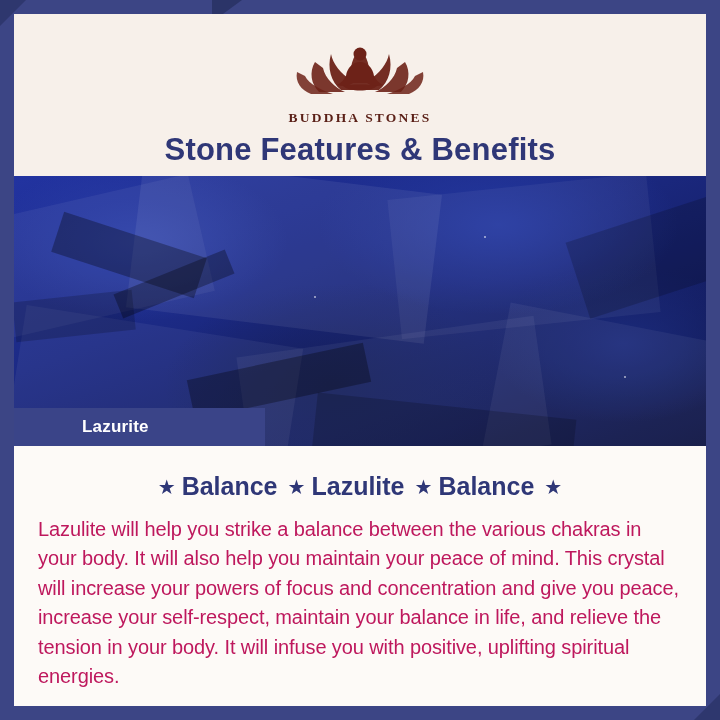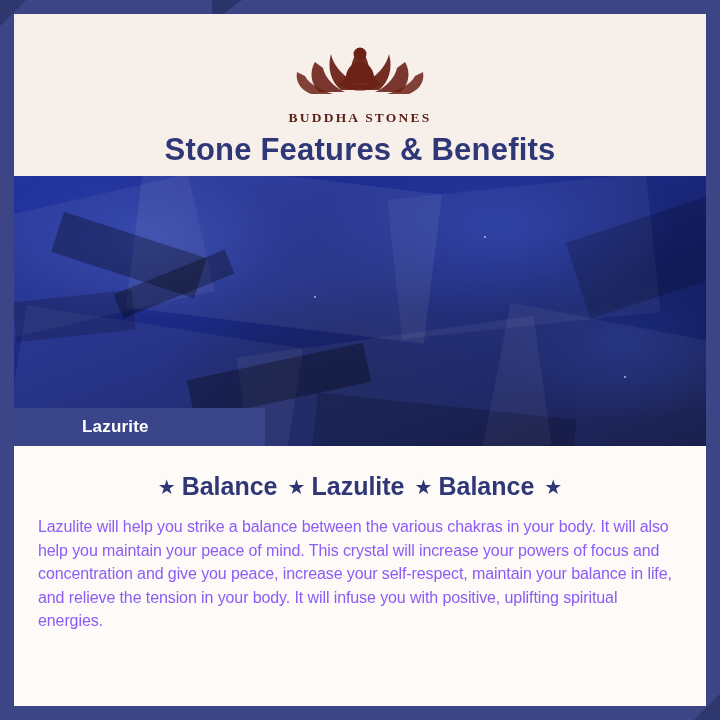--- a/index.html
+++ b/index.html
@@ -162,22 +162,22 @@
     color: #2f3777;
     font-size: 20px;
     line-height: 1;
   }
   .benefit-label {
     color: #2f3777;
     font-size: 25px;
     font-weight: bold;
   }
   .desc {
-    color: #8b5cf6;
-    font-size: 16px;
+    color: #be185d;
+    font-size: 20px;
     line-height: 1.47;
     text-align: left;
     padding: 4px 2px 0 2px;
     letter-spacing: -0.1px;
   }
 </style>
 </head>
 <body>
 
 <div class="page">

